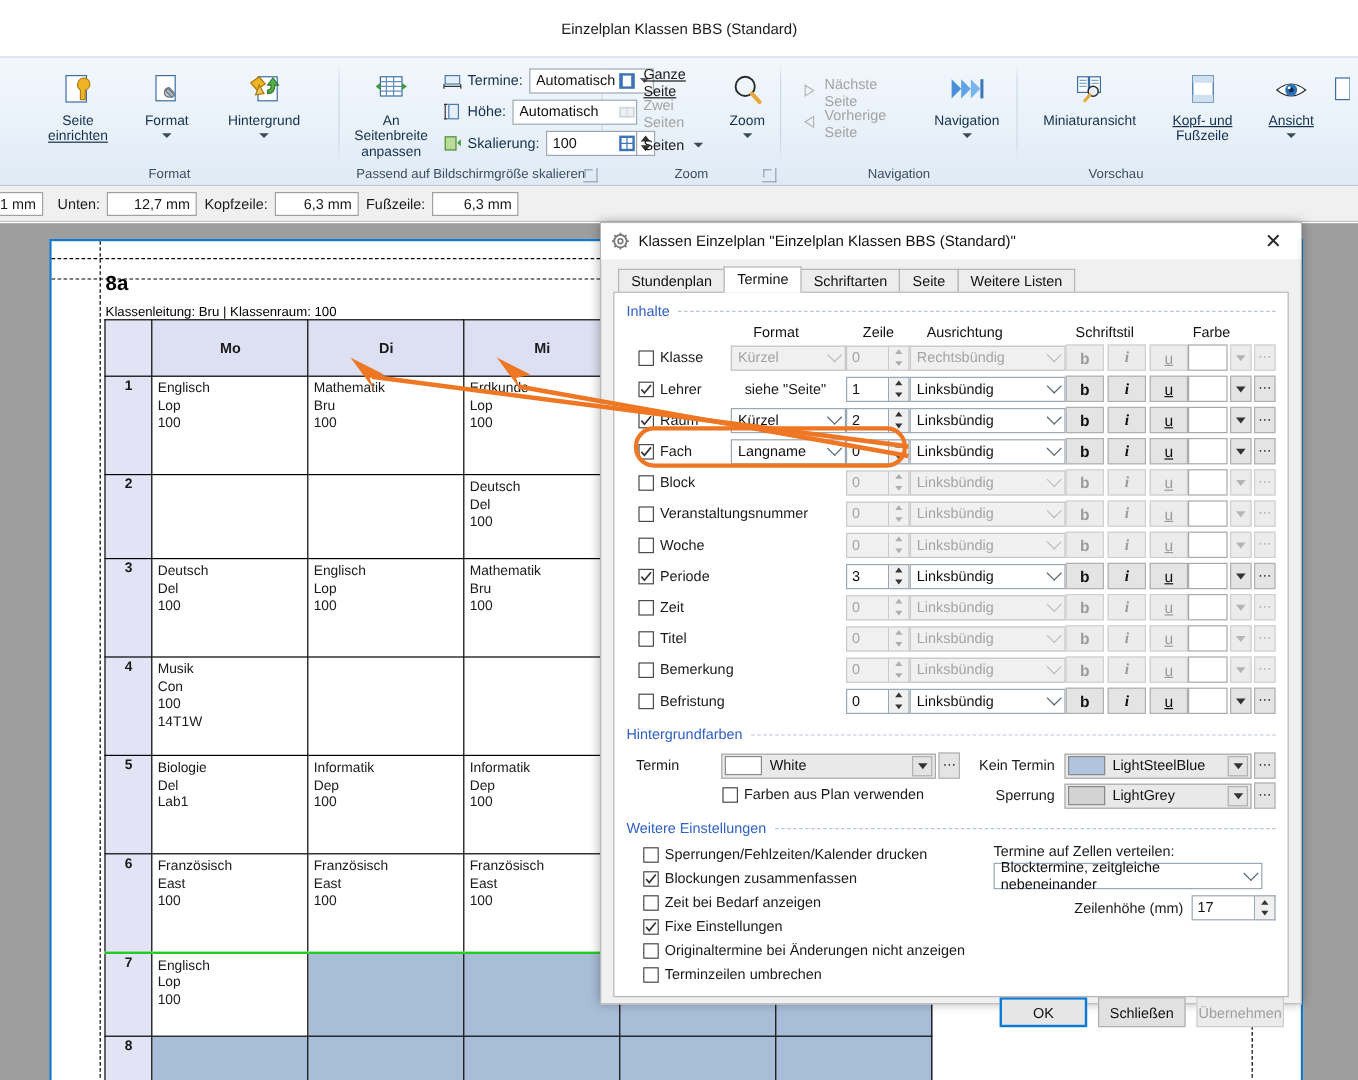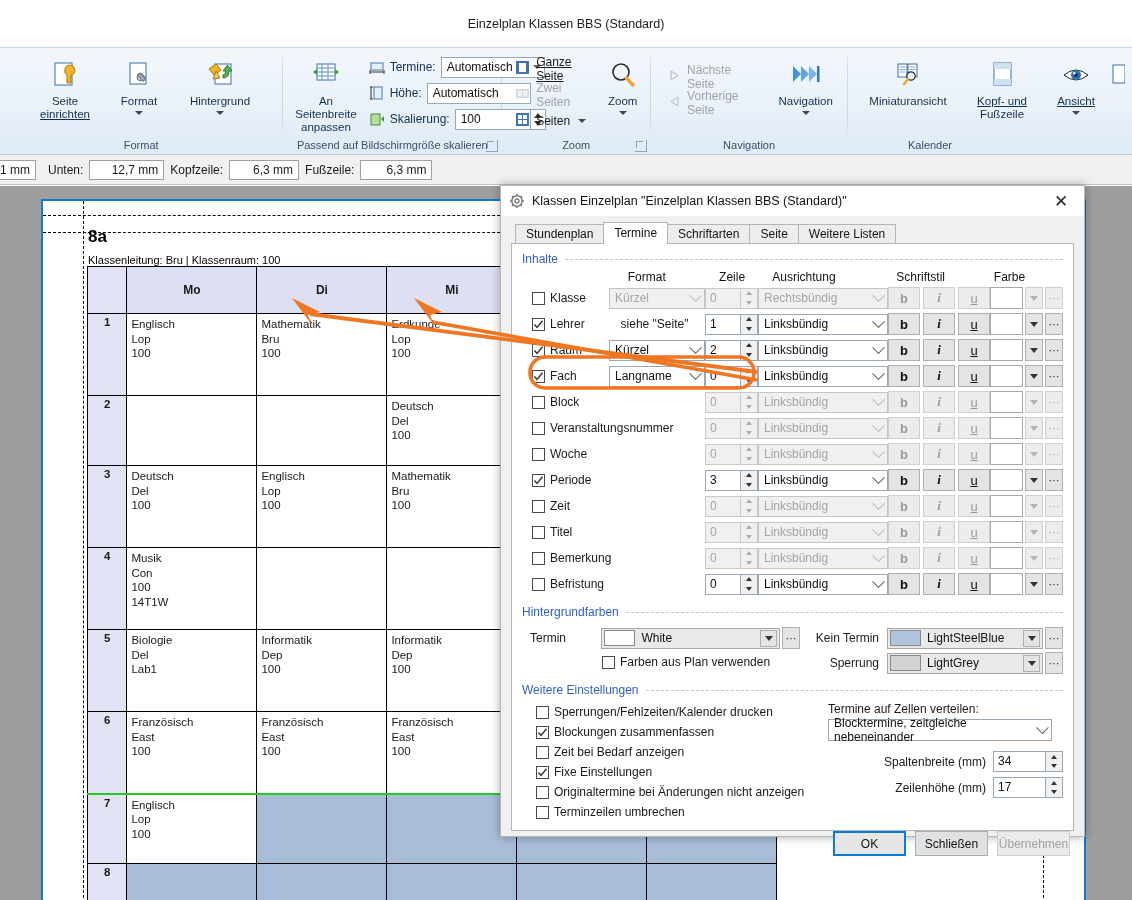--- a/index.html
+++ b/index.html
@@ -418,21 +418,21 @@
         <div class="caretdn"></div>
       </div>
       <div class="bigbtn" style="width:16px;overflow:hidden">
         <div class="ico">
           <svg width="14" height="26" viewBox="0 0 14 26">
               <rect x="2" y="3" width="12" height="18" fill="#fff" stroke="#3a6ea5"></rect>
             </svg>
         </div>
       </div>
     </div>
-    <div class="glabel" style="margin-right:120px">Kalender</div>
+    <div class="glabel" style="margin-right:120px">Vorschau</div>
   </div>
 </div>
 
 <div class="marginbar">
   <div class="mfield" style="width:48px;margin-left:-12px">
       <span>0,1 mm</span>
     </div>
   <span class="mlabel">Unten:</span>
   <div class="mfield" style="width:75px">
       <span>12,7 mm</span>
@@ -1223,34 +1223,20 @@
               <span class="cbox"></span>
               <span style="margin-left: 5px;">Terminzeilen umbrechen</span>
             </div>
           </div>
         <div style="flex:1;padding-left:6px;">
           <div style="font-size:12px;margin-bottom:3px;">Termine auf Zellen verteilen:</div>
           <div class="sel" style="width:224px;height:22px">
             <span>Blocktermine, zeitgleiche nebeneinander</span>
             <span class="chev"></span>
           </div>
-          <div style="display:flex;align-items:center;justify-content:flex-end;margin-top:10px;">
-            <span style="margin-right:7px;font-size:12px">Spaltenbreite (mm)</span>
-            <div style="display:flex">
-              <span class="numbox" style="width:53px">34</span>
-              <span class="spinner">
-                  <span>
-                    <i class="ar u"></i>
-                  </span>
-                  <span>
-                    <i class="ar d"></i>
-                  </span>
-                </span>
-            </div>
-          </div>
           <div style="display:flex;align-items:center;justify-content:flex-end;margin-top:5px;">
             <span style="margin-right:7px;font-size:12px">Zeilenhöhe (mm)</span>
             <div style="display:flex">
               <span class="numbox" style="width:53px">17</span>
               <span class="spinner">
                   <span>
                     <i class="ar u"></i>
                   </span>
                   <span>
                     <i class="ar d"></i>

